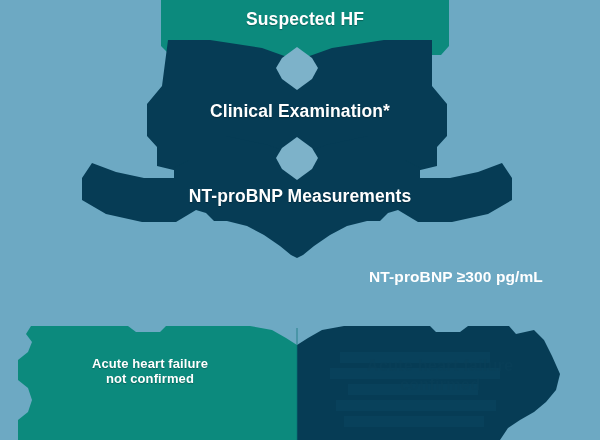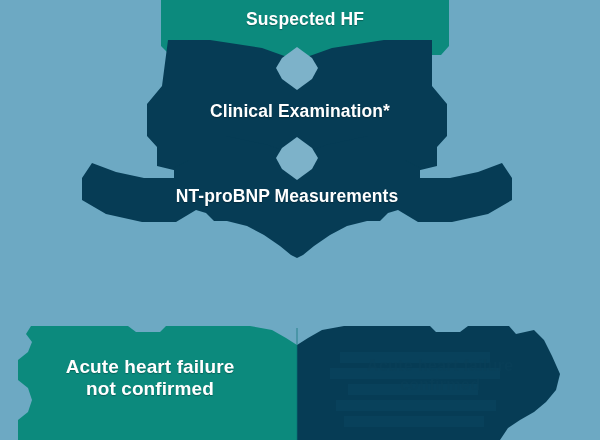--- a/index.html
+++ b/index.html
@@ -38,36 +38,36 @@
   }
   #label-suspected-hf {
     left: 161px; top: 9px; width: 288px;
     font-size: 17.5px;
   }
   #label-clinical-exam {
     left: 130px; top: 101px; width: 340px;
     font-size: 17.5px;
   }
   #label-ntprobnp-meas {
-    left: 92px; top: 186px; width: 390px;
+    left: 105px; top: 186px; width: 390px;
     font-size: 17.5px;
   }
   #label-branch-left {
     left: 20px; top: 268px; width: 270px;
     font-size: 15.5px;
     text-shadow: none;
   }
   #label-branch-right {
     left: 320px; top: 268px; width: 272px;
     font-size: 15.5px;
     text-shadow: none;
   }
   #label-outcome-left {
     left: 30px; top: 356px; width: 240px;
-    font-size: 19px;
+    font-size: 13px;
   }
   #label-outcome-right {
     left: 305px; top: 356px; width: 270px;
     font-size: 16.5px;
     color: #0a4059;
     text-shadow: none;
     opacity: 0.55;
   }
 </style>
 </head>
@@ -116,20 +116,21 @@
     <rect x="296" y="328" width="2" height="112" fill="#0a6f74" opacity="0.35"></rect>
   </svg>
 
   <div class="node-label" id="label-suspected-hf">Suspected HF</div>
 
   <div class="node-label" id="label-clinical-exam">Clinical Examination*</div>
 
   <div class="node-label" id="label-ntprobnp-meas">NT-proBNP Measurements</div>
 
 
+  <div class="node-label" id="label-branch-right">NT-proBNP ≥300 pg/mL</div>
 
   <div class="node-label" id="label-outcome-left">Acute heart failure
 not confirmed</div>
 
   <div class="node-label" id="label-outcome-right">Acute heart failure
 confirmed</div>
 
 </div>
 
 </body></html>

